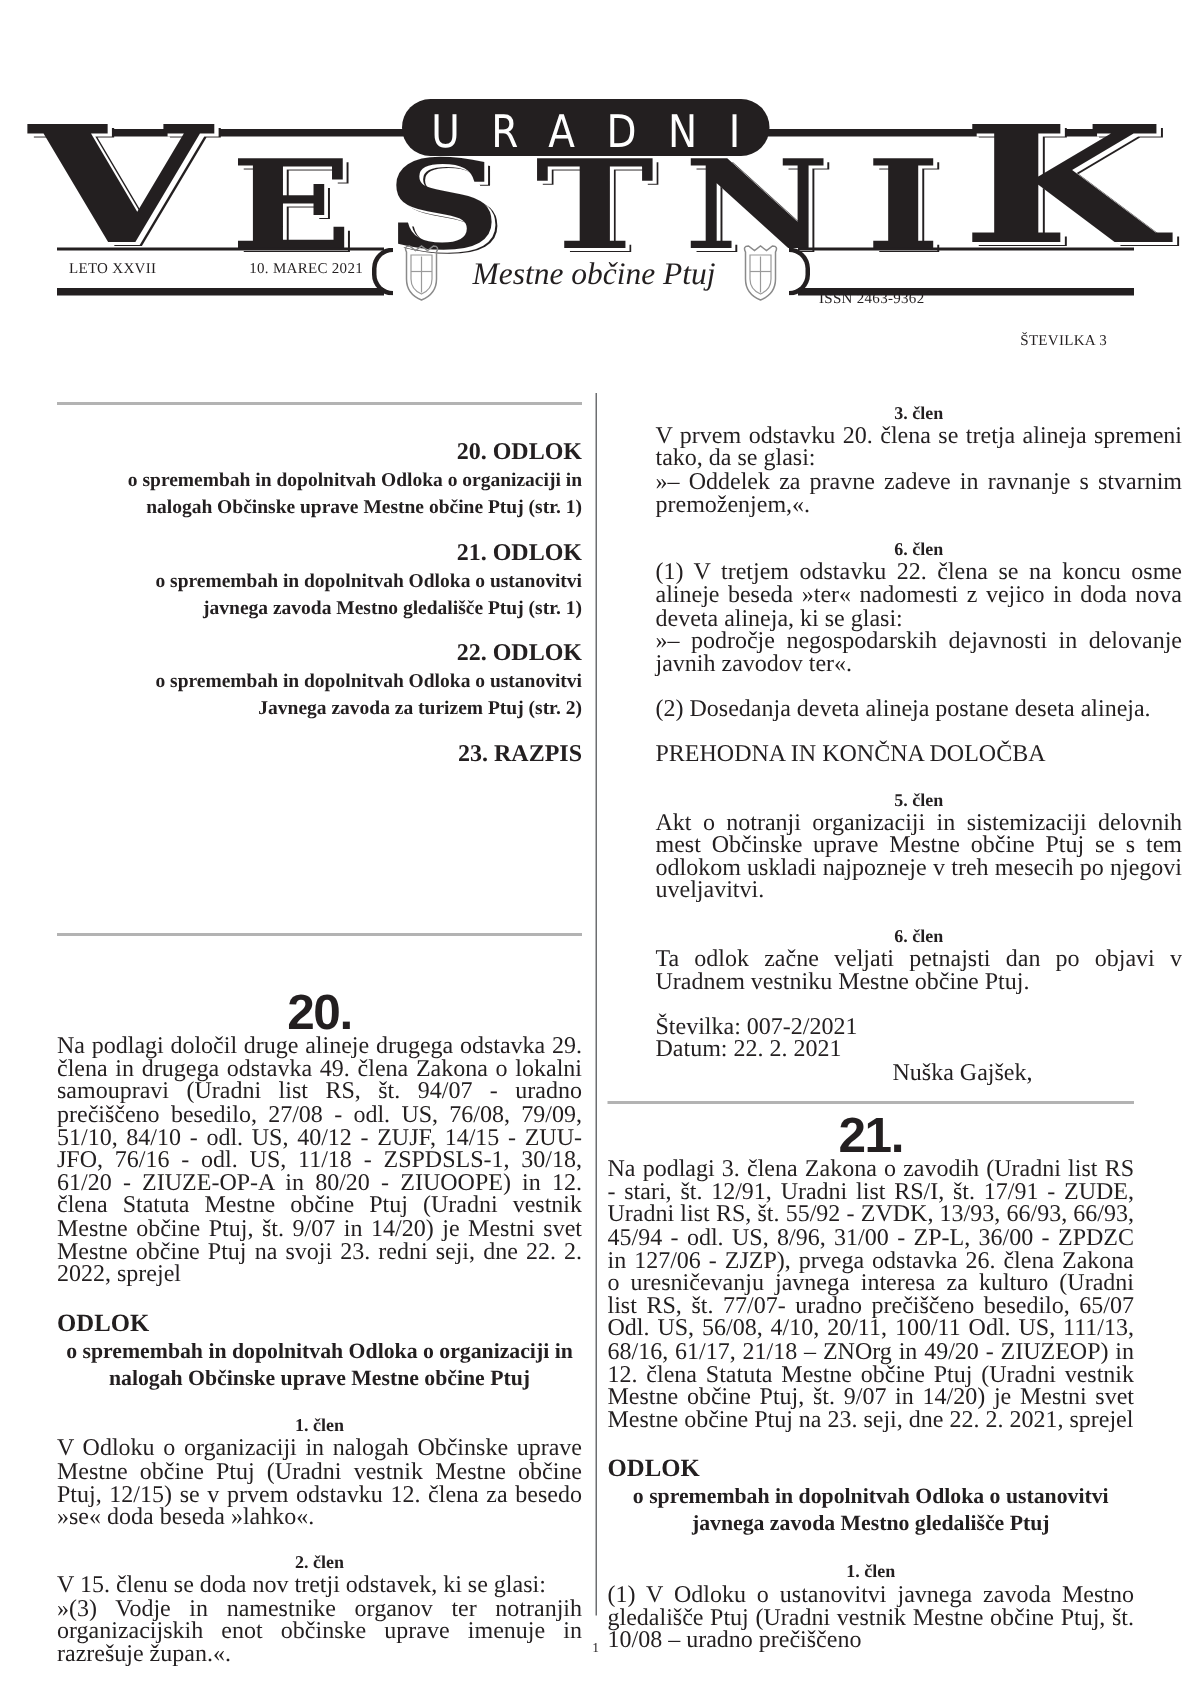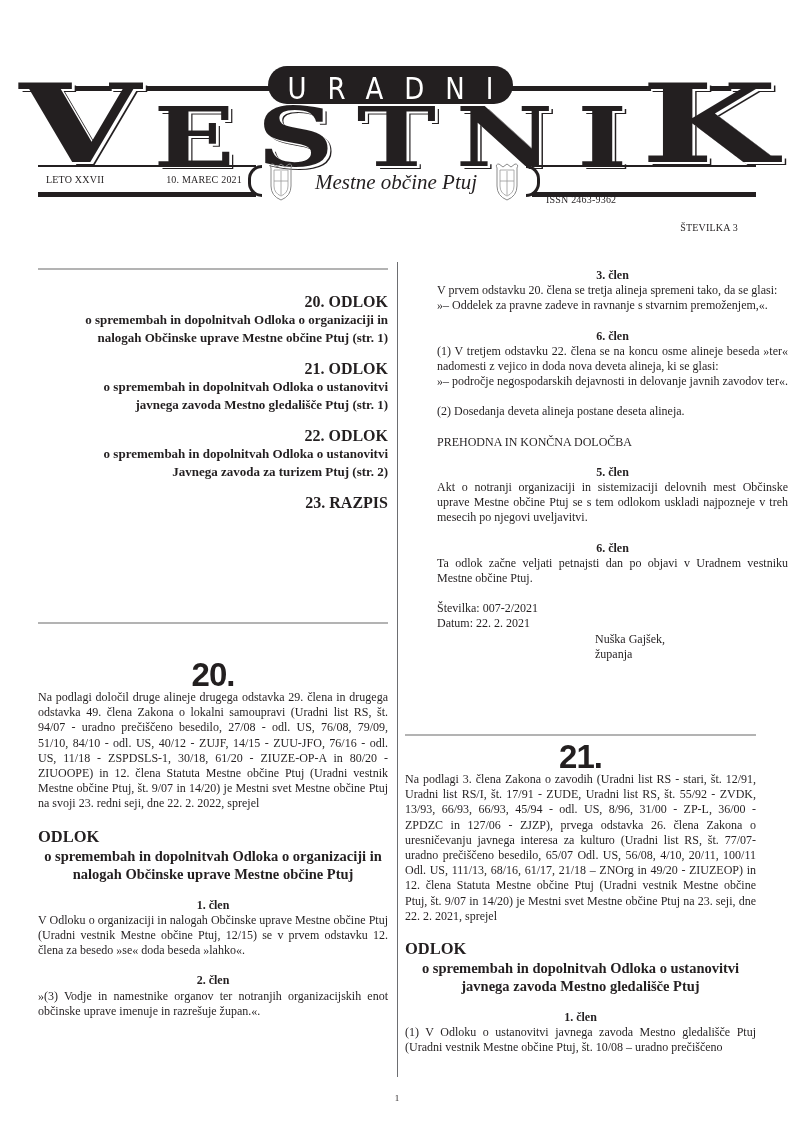--- a/index.html
+++ b/index.html
@@ -35,21 +35,21 @@
     .col-divider { position: absolute; left: 397px; top: 262px; width: 1px; height: 815px; background: #6d6e71; }
     .hrule { position: absolute; height: 2px; background: #b3b3b3; }
 
     
     .toc { position: absolute; left: 38px; top: 292px; width: 350px; }
     .toc-item { margin-bottom: 13px; text-align: right; }
     .toc-num { font-weight: bold; font-size: 16px; line-height: 19px; }
     .toc-desc { font-weight: bold; font-size: 13px; line-height: 17.5px; padding-left: 28px; }
 
     
-    .text { font-size: 12px; line-height: 15.2px; text-align: justify; }
+    .text { font-size: 16px; line-height: 15.2px; text-align: justify; }
     .clen { font-weight: bold; font-size: 12px; line-height: 15.2px; text-align: center; }
     .bignum { font-family: "Liberation Sans", "DejaVu Sans", sans-serif; font-weight: bold; font-size: 33px; line-height: 30px; text-align: center; letter-spacing: -1px; }
     .odlok-title { font-weight: bold; text-align: left; font-size: 16.5px; line-height: 20px; }
     .odlok-sub { font-weight: bold; text-align: center; font-size: 14.5px; line-height: 18px; }
 
     .block { position: absolute; }
     .gap { height: 15px; }
     .sign { padding-left: 158px; }
     .page-num { position: absolute; left: 0; width: 794px; top: 1093px; text-align: center; font-size: 9px; }
   </style>
@@ -132,20 +132,21 @@
   <div class="bignum">20.</div>
   <p class="text">Na podlagi določil druge alineje drugega odstavka 29. člena in drugega odstavka 49. člena Zakona o lokalni samoupravi (Uradni list RS, št. 94/07 - uradno prečiščeno besedilo, 27/08 - odl. US, 76/08, 79/09, 51/10, 84/10 - odl. US, 40/12 - ZUJF, 14/15 - ZUU-JFO, 76/16 - odl. US, 11/18 - ZSPDSLS-1, 30/18, 61/20 - ZIUZE-OP-A in 80/20 - ZIUOOPE) in 12. člena Statuta Mestne občine Ptuj (Uradni vestnik Mestne občine Ptuj, št. 9/07 in 14/20) je Mestni svet Mestne občine Ptuj na svoji 23. redni seji, dne 22. 2. 2022, sprejel</p>
   <div class="gap"></div>
   <div class="odlok-title">ODLOK</div>
   <div class="odlok-sub">o spremembah in dopolnitvah Odloka o organizaciji in nalogah Občinske uprave Mestne občine Ptuj</div>
   <div class="gap"></div>
   <div class="clen">1. člen</div>
   <p class="text">V Odloku o organizaciji in nalogah Občinske uprave Mestne občine Ptuj (Uradni vestnik Mestne občine Ptuj, 12/15) se v prvem odstavku 12. člena za besedo »se« doda beseda »lahko«.</p>
   <div class="gap"></div>
   <div class="clen">2. člen</div>
+  <p class="text">V 15. členu se doda nov tretji odstavek, ki se glasi:</p>
   <p class="text">»(3) Vodje in namestnike organov ter notranjih organizacijskih enot občinske uprave imenuje in razrešuje župan.«.</p>
 </section>
 
 <section class="block" style="left:405px; top:268px; width:351px;margin-left:32px;">
   <div class="clen">3. člen</div>
   <p class="text">V prvem odstavku 20. člena se tretja alineja spremeni tako, da se glasi:</p>
   <p class="text">»– Oddelek za pravne zadeve in ravnanje s stvarnim premoženjem,«.</p>
   <div class="gap"></div>
   <div class="clen">6. člen</div>
   <p class="text">(1) V tretjem odstavku 22. člena se na koncu osme alineje beseda »ter« nadomesti z vejico in doda nova deveta alineja, ki se glasi:</p>
@@ -157,21 +158,20 @@
   <div class="gap"></div>
   <div class="clen">5. člen</div>
   <p class="text">Akt o notranji organizaciji in sistemizaciji delovnih mest Občinske uprave Mestne občine Ptuj se s tem odlokom uskladi najpozneje v treh mesecih po njegovi uveljavitvi.</p>
   <div class="gap"></div>
   <div class="clen">6. člen</div>
   <p class="text">Ta odlok začne veljati petnajsti dan po objavi v Uradnem vestniku Mestne občine Ptuj.</p>
   <div class="gap"></div>
   <p class="text">Številka: 007-2/2021</p>
   <p class="text">Datum: 22. 2. 2021</p>
   <p class="text sign">Nuška Gajšek,</p>
-  <p class="text sign">županja</p>
 </section>
 
 <section class="block" style="left:405px; top:742px; width:351px;">
   <div class="bignum">21.</div>
   <p class="text">Na podlagi 3. člena Zakona o zavodih (Uradni list RS - stari, št. 12/91, Uradni list RS/I, št. 17/91 - ZUDE, Uradni list RS, št. 55/92 - ZVDK, 13/93, 66/93, 66/93, 45/94 - odl. US, 8/96, 31/00 - ZP-L, 36/00 - ZPDZC in 127/06 - ZJZP), prvega odstavka 26. člena Zakona o uresničevanju javnega interesa za kulturo (Uradni list RS, št. 77/07- uradno prečiščeno besedilo, 65/07 Odl. US, 56/08, 4/10, 20/11, 100/11 Odl. US, 111/13, 68/16, 61/17, 21/18 – ZNOrg in 49/20 - ZIUZEOP) in 12. člena Statuta Mestne občine Ptuj (Uradni vestnik Mestne občine Ptuj, št. 9/07 in 14/20) je Mestni svet Mestne občine Ptuj na 23. seji, dne 22. 2. 2021, sprejel</p>
   <div class="gap"></div>
   <div class="odlok-title">ODLOK</div>
   <div class="odlok-sub">o spremembah in dopolnitvah Odloka o ustanovitvi javnega zavoda Mestno gledališče Ptuj</div>
   <div class="gap"></div>
   <div class="clen">1. člen</div>

